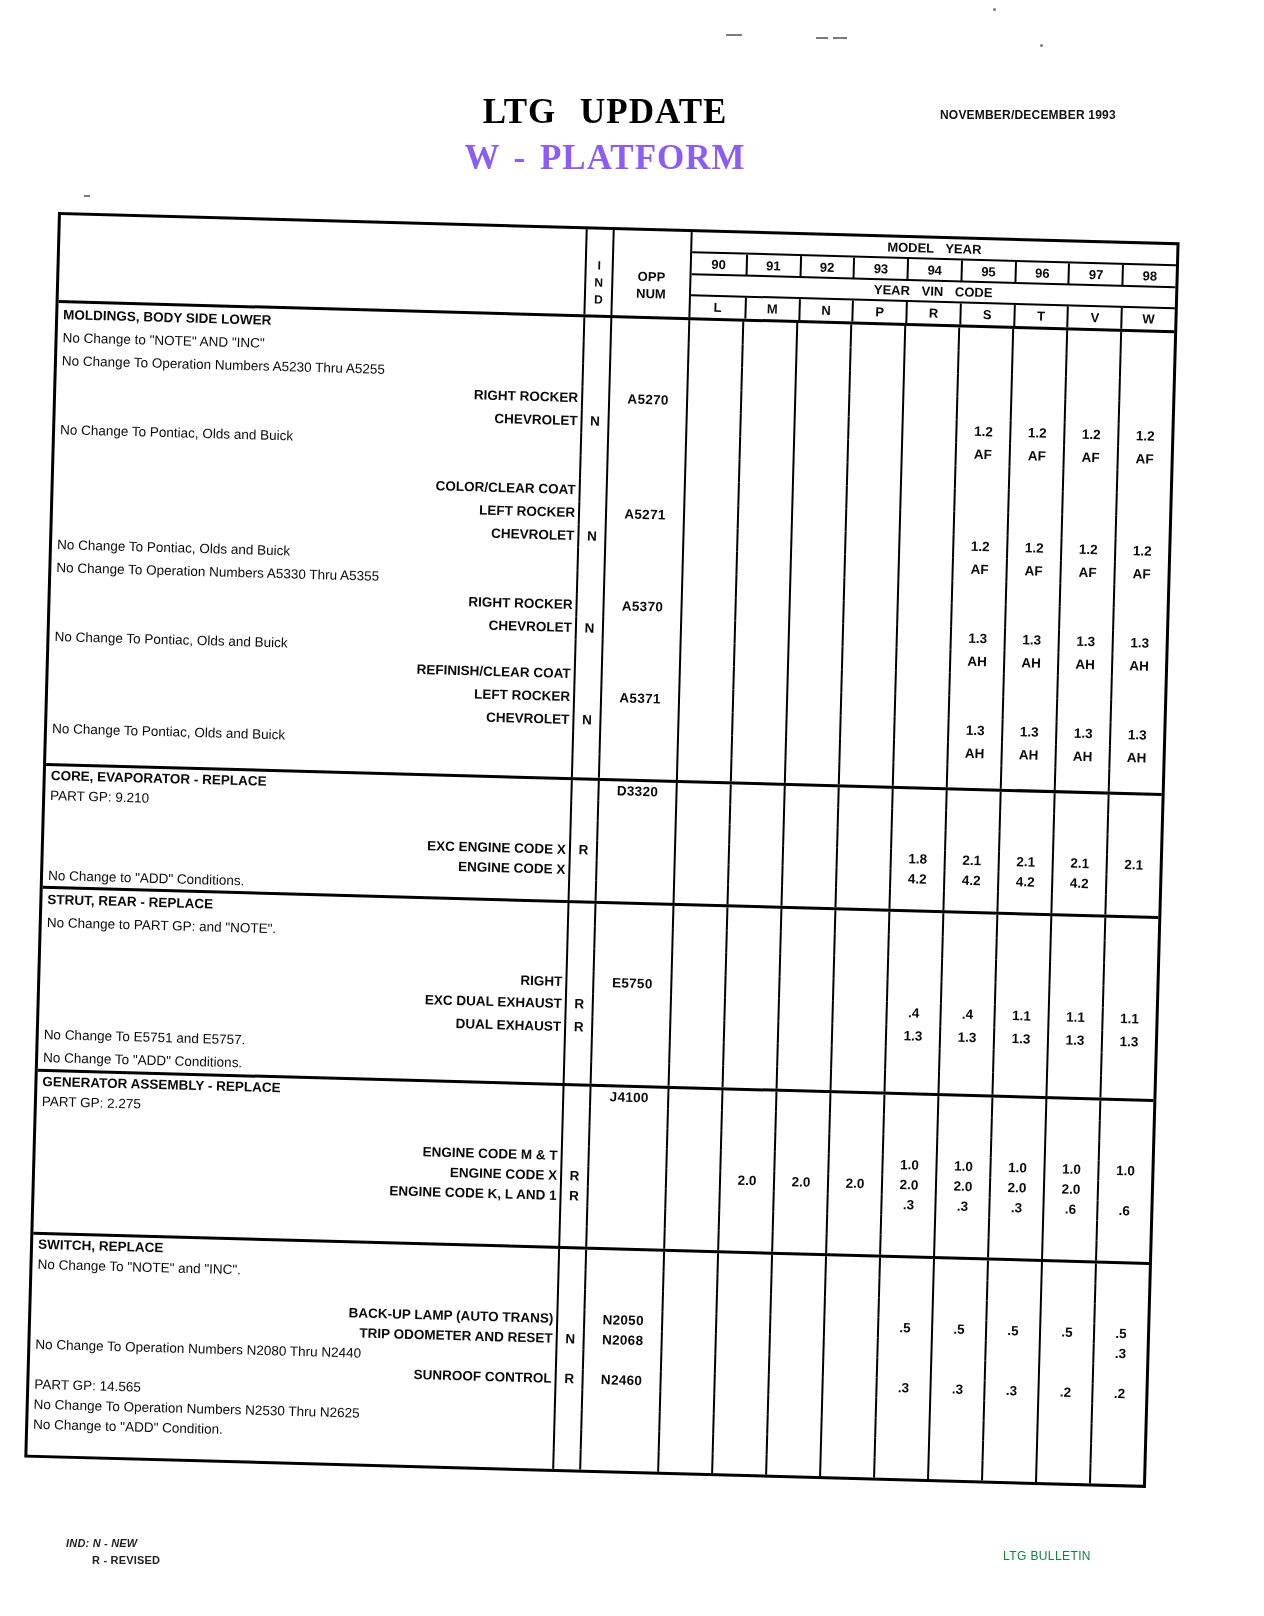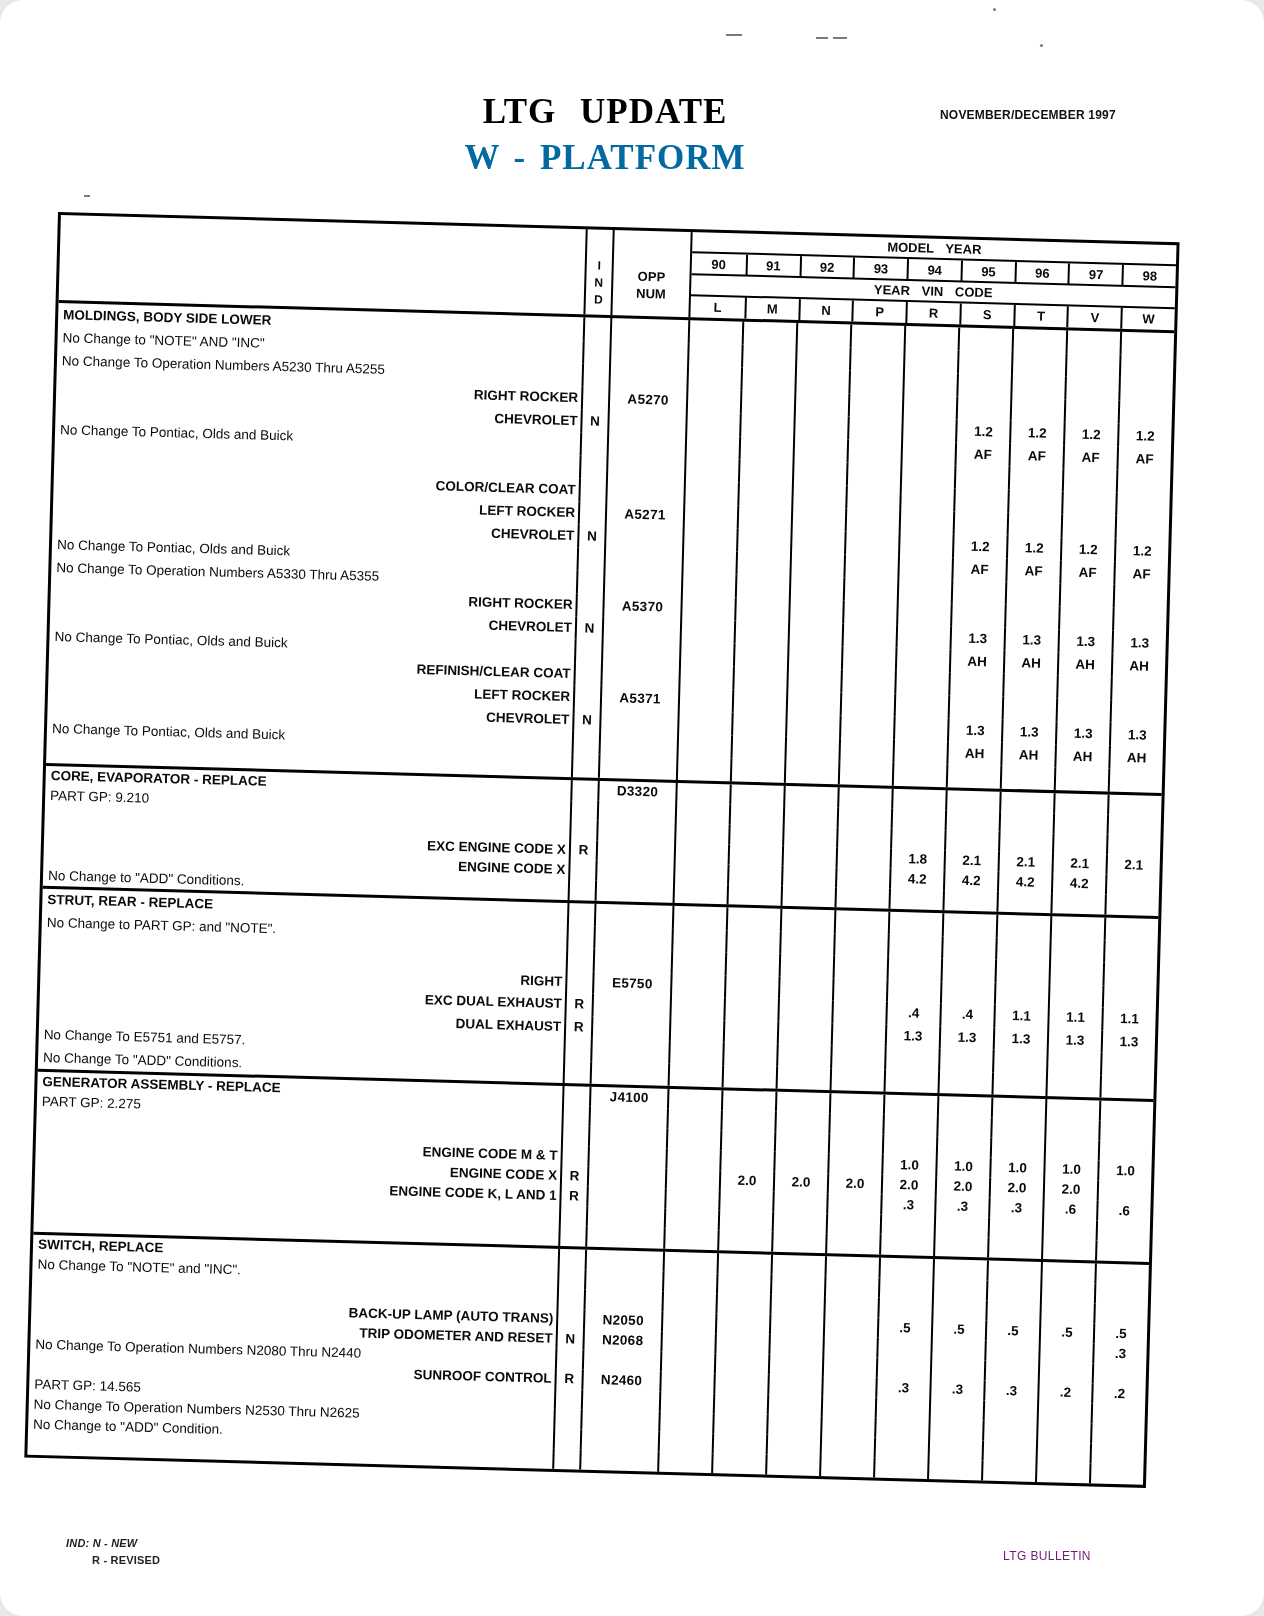--- a/index.html
+++ b/index.html
@@ -1,30 +1,30 @@
 <!DOCTYPE html>
 <html><head>
 <meta charset="utf-8">
 <style>
   * { margin:0; padding:0; box-sizing:border-box; }
   html,body { background:#e8e8e8; }
   .sheet {
     position:relative; width:1264px; height:1616px; background:#ffffff;
-    font-family:"Liberation Sans", sans-serif; color:#0a0a0a; overflow:hidden;border-radius:23px;
+    font-family:"Liberation Sans", sans-serif; color:#0a0a0a; overflow:hidden;
   }
   
   .doc-title {
     position:absolute; left:340px; top:92px; width:530px; text-align:center;
     font-family:"Liberation Serif", serif; font-weight:700; font-size:35px;
     letter-spacing:1px; word-spacing:14px; color:#000;
   }
   .doc-title2 {
     position:absolute; left:340px; top:138px; width:530px; text-align:center;
     font-family:"Liberation Serif", serif; font-weight:700; font-size:35px;
-    letter-spacing:1px; word-spacing:4px; color:#0369a1;
+    letter-spacing:1px; word-spacing:4px; color:#8b5cf6;
   }
   .doc-date {
     position:absolute; left:940px; top:108px; width:190px;
     font-size:12px; font-weight:700; letter-spacing:0.2px; color:#111;
   }
   
   .tbl {
     position:absolute; left:58px; top:212px; width:1122px;
     border:3px solid #000; background:#fff;
     transform:rotate(1.55deg); transform-origin:0 0;
@@ -64,33 +64,33 @@
   .c.opp { letter-spacing:0.3px; }
   
   .legend1 {
     position:absolute; left:66px; top:1537px; font-size:11px; font-style:italic;
     font-weight:700; color:#222; letter-spacing:0.2px;
   }
   .legend2 {
     position:absolute; left:92px; top:1554px; font-size:11px; 
     font-weight:700; color:#222; letter-spacing:0.2px;
   }
-  .bulletin { position:absolute; left:1003px; top:1549px; font-size:12px; font-weight:400; color:#701a75; letter-spacing:0.4px; }
+  .bulletin { position:absolute; left:1003px; top:1549px; font-size:12px; font-weight:400; color:#15803d; letter-spacing:0.4px; }
   
   .art { position:absolute; background:#333; opacity:0.65; }
   .art.dot { border-radius:50%; }
 </style>
 </head>
 <body>
 
 <div class="sheet">
 
   <div class="doc-title">LTG  UPDATE</div>
   <div class="doc-title2">W - PLATFORM</div>
-  <div class="doc-date">NOVEMBER/DECEMBER 1997</div>
+  <div class="doc-date">NOVEMBER/DECEMBER 1993</div>
 
   <div class="art" style="left:726px;top:34px;width:16px;height:2px;"></div>
   <div class="art" style="left:816px;top:37px;width:12px;height:2px;"></div>
   <div class="art" style="left:833px;top:37px;width:14px;height:2px;"></div>
   <div class="art dot" style="left:993px;top:8px;width:3px;height:3px;"></div>
   <div class="art dot" style="left:1040px;top:44px;width:3px;height:3px;"></div>
   <div class="art" style="left:84px;top:195px;width:6px;height:2px;"></div>
   <div class="art" style="left:96px;top:876px;width:10px;height:2px;"></div>
 
   <div class="tbl">

